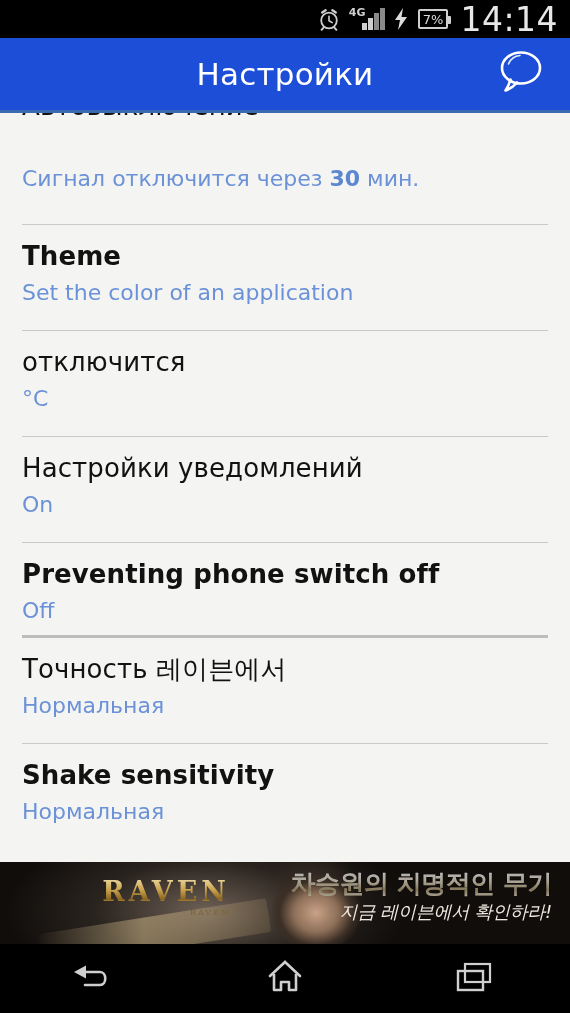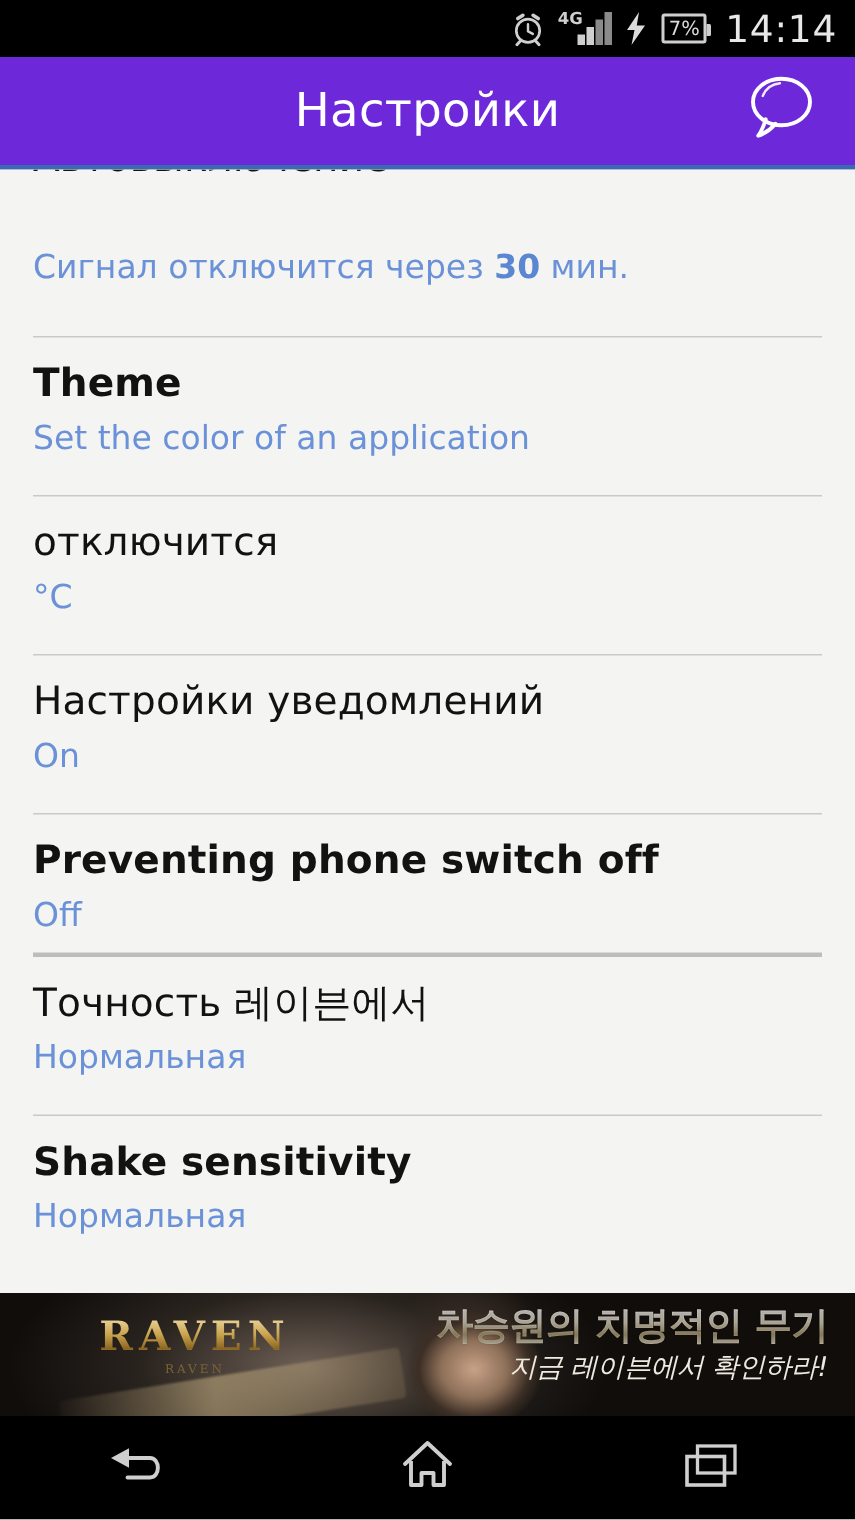--- a/index.html
+++ b/index.html
@@ -12,21 +12,21 @@
   .phone { position:relative; width:570px; height:1013px; display:flex; flex-direction:column; }
 
   
   .statusbar {
     height:38px; background:#000; flex:0 0 38px;
     display:flex; align-items:center; justify-content:flex-end;
     padding-right:12px; gap:9px;
   }
   .sb-icon { display:flex; align-items:center; justify-content:center; }
   .sb-time {
-    color:#e8e8e8; font-size:25px; letter-spacing:0.5px;
+    color:#e8e8e8; font-size:33px; letter-spacing:0.5px;
     font-family:"DejaVu Sans", sans-serif; line-height:1; padding-left:3px;
   }
   .sig-wrap { display:flex; align-items:flex-end; gap:1px; position:relative; padding-left:13px;justify-content:center; }
   .sig-wrap .g4 {
     position:absolute; left:0; top:-1px; color:#cfcfcf; font-size:11px;
     font-weight:bold; line-height:1;
   }
   .bar { width:5px; background:#cfcfcf; }
   .bar.b1 { height:7px; }
   .bar.b2 { height:12px; }
@@ -37,21 +37,21 @@
     height:20px; padding:0 3px; position:relative; margin-left:1px;
   }
   .batt::after {
     content:""; position:absolute; right:-5px; top:5px; width:3px; height:8px;
     background:#cfcfcf; border-radius:0 1px 1px 0;
   }
   .batt-txt { color:#dcdcdc; font-size:13px; line-height:1; }
 
   
   .appbar {
-    flex:0 0 75px; background:#6d28d9; position:relative;
+    flex:0 0 75px; background:#1d4ed8; position:relative;
     display:flex; align-items:center; justify-content:center;
     border-bottom:3px solid #3a6ab0;
   }
   .appbar-title {
     color:#ffffff; font-size:31px; font-weight:normal; letter-spacing:0.2px;
   }
   .appbar-action {
     position:absolute; right:20px; top:50%; transform:translateY(-50%);
     width:58px; height:58px; display:flex; align-items:center; justify-content:center;
   }
@@ -83,21 +83,21 @@
 
   
   .ad {
     flex:0 0 82px; position:relative; overflow:hidden;
     background:
       radial-gradient(ellipse 200px 90px at 36% 60%, #6e6056 0%, #2a241f 55%, #100d0b 100%),
       linear-gradient(90deg,#0a0a0a 0%, #1c1712 30%, #241d17 55%, #0d0b09 100%);
     display:flex; align-items:center;
   }
   .ad-logo {
-    position:absolute; left:30px; top:14px; width:200px; text-align:center;
+    position:absolute; left:30px; top:14px; width:200px; text-align:right;
   }
   .ad-logo-text {
     font-family:"DejaVu Serif", serif; font-size:27px; font-weight:bold;
     letter-spacing:4px;
     background:linear-gradient(180deg,#f3e3b0 0%,#c9a24d 45%,#8a6520 75%,#e7d294 100%);
     -webkit-background-clip:text; background-clip:text; color:transparent;
     -webkit-text-fill-color:transparent;
   }
   .ad-logo-sub {
     font-family:"DejaVu Serif", serif; font-size:8px; color:#7a6436;

